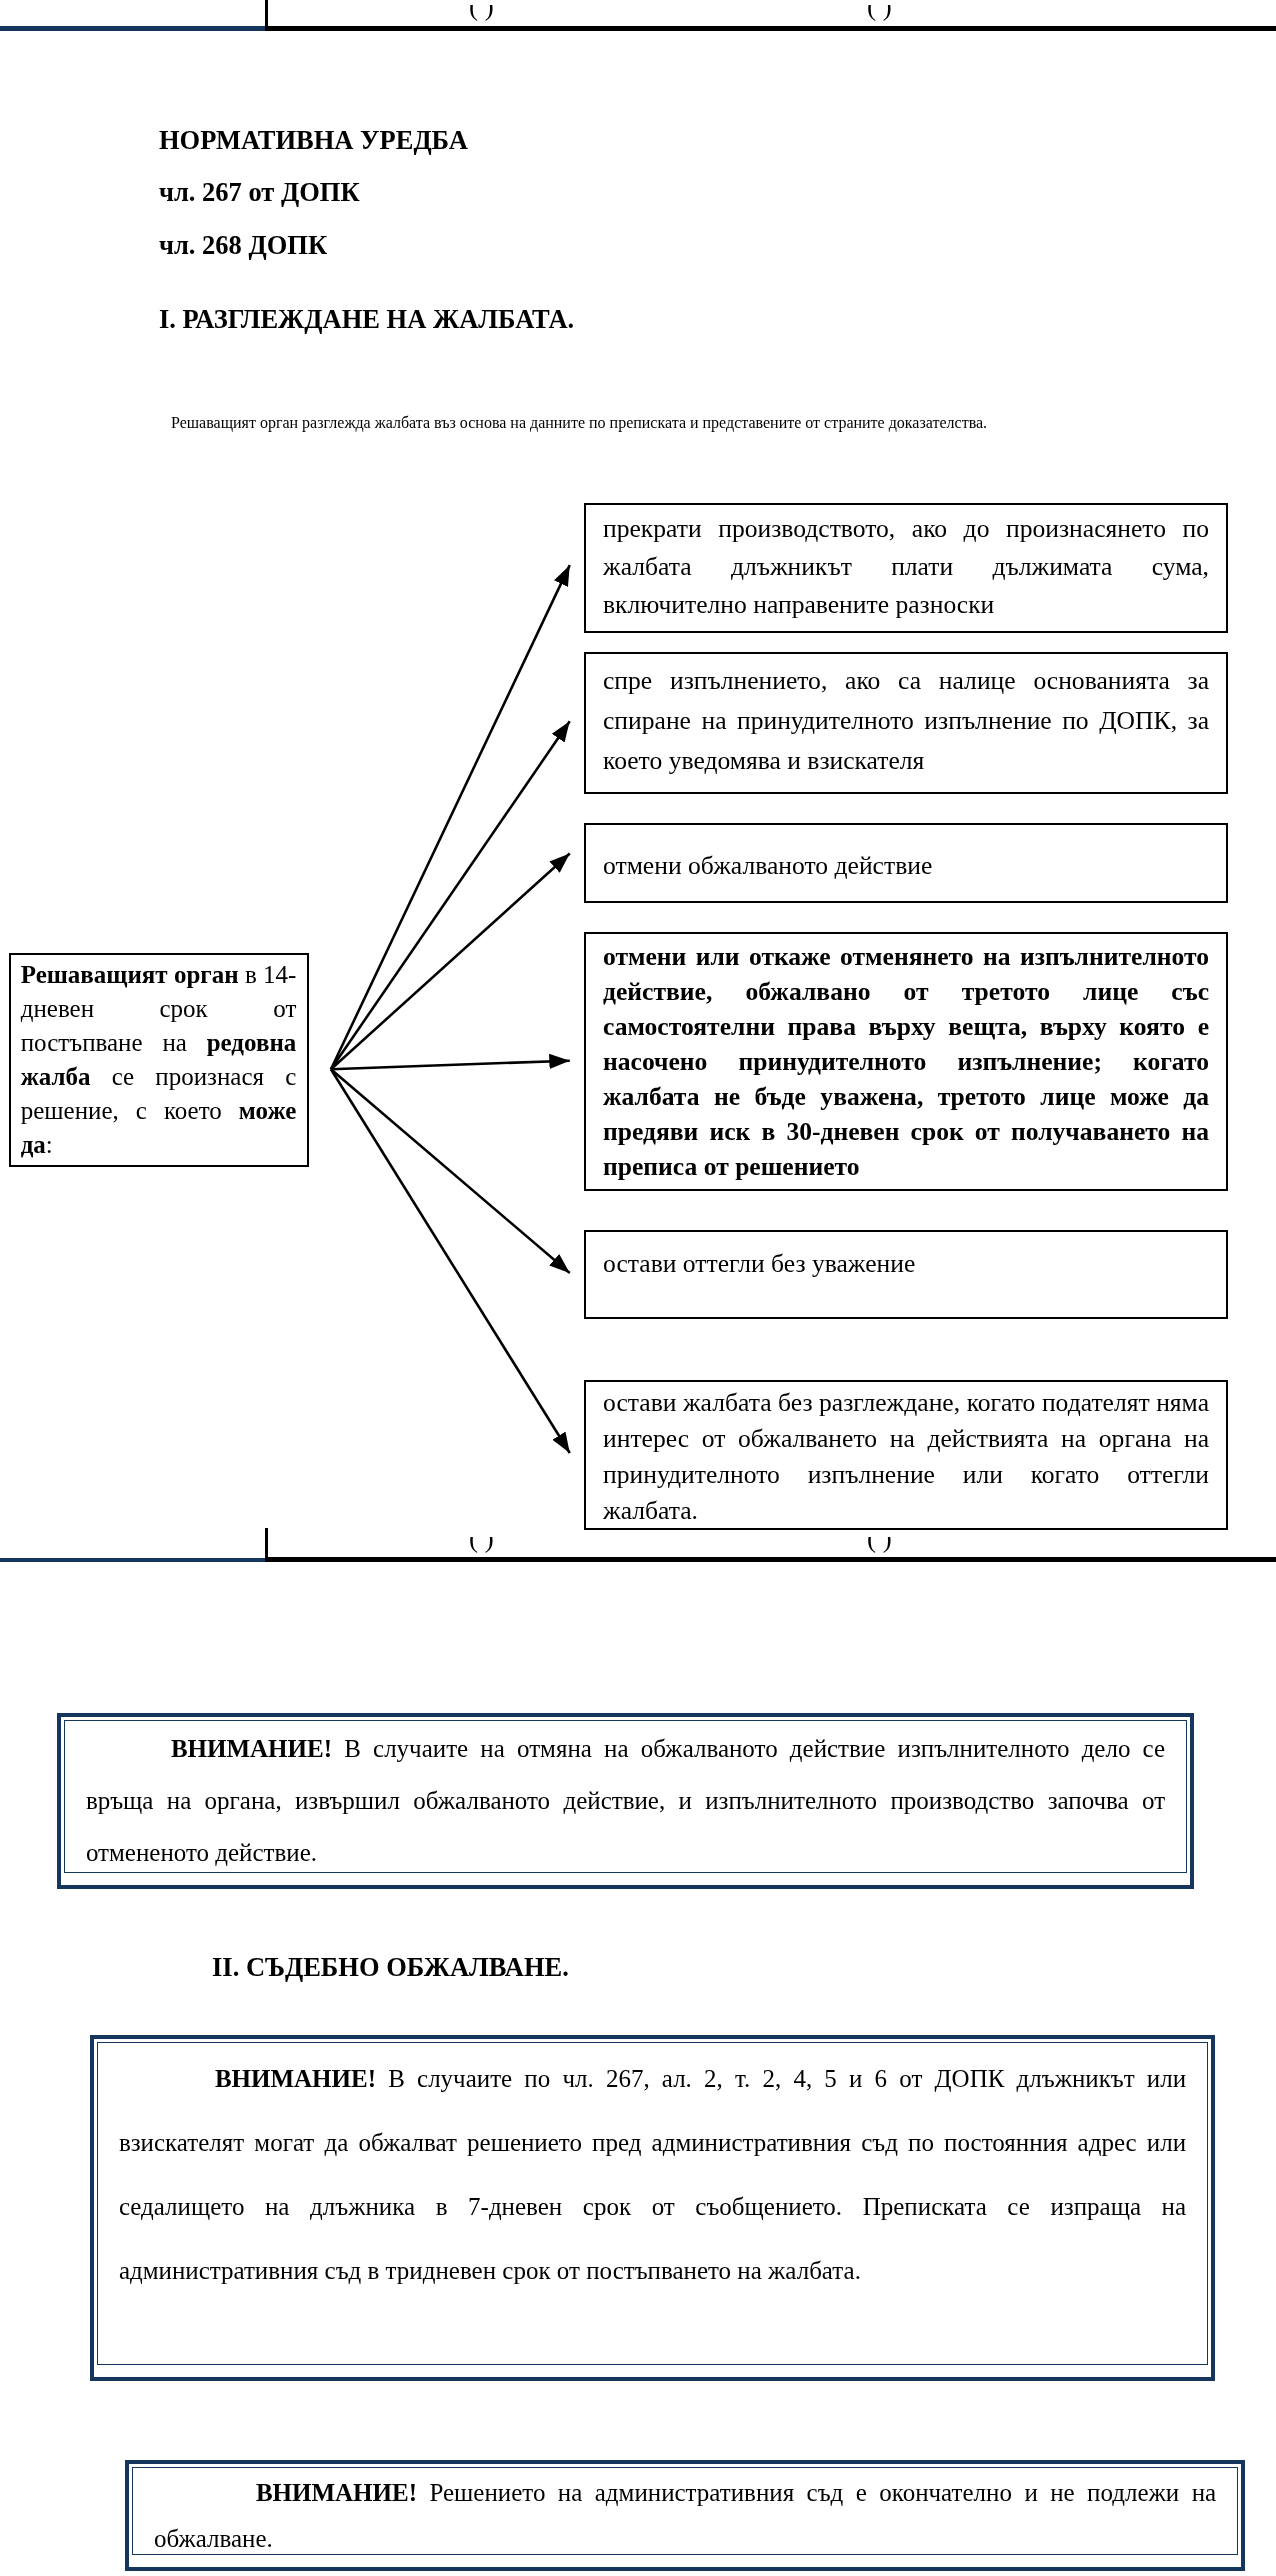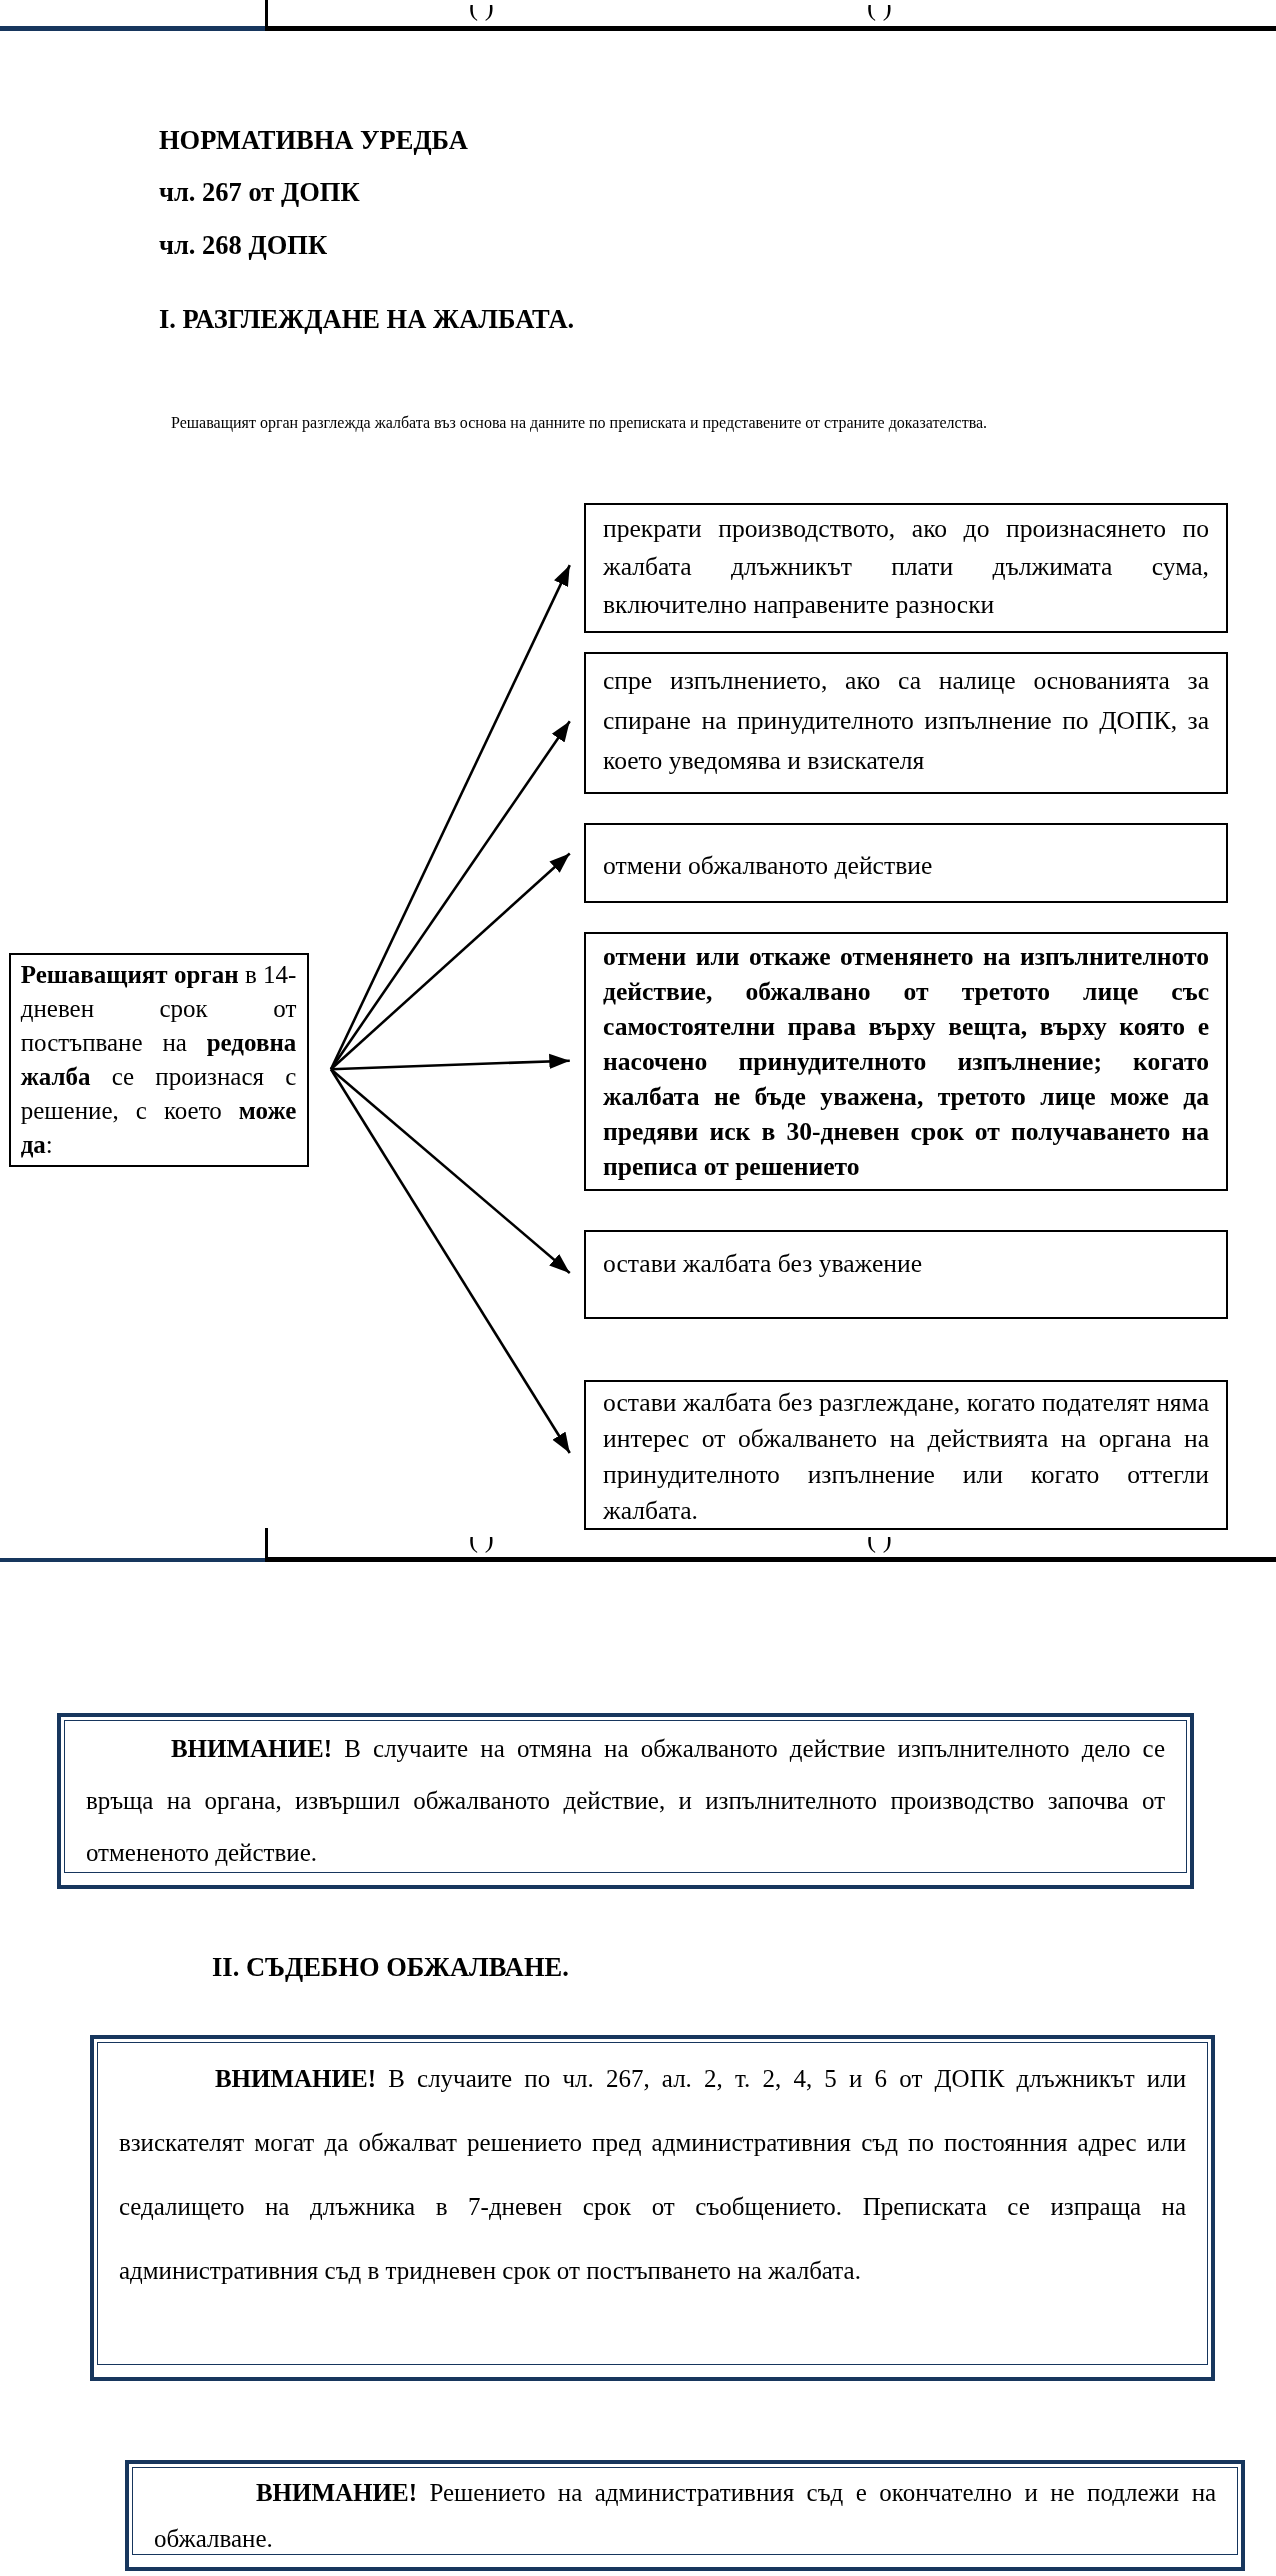--- a/index.html
+++ b/index.html
@@ -112,21 +112,21 @@
   </svg>
 
   <div class="srcbox">
     <b>Решаващият орган</b><span> в 14-дневен срок от постъпване на </span><b>редовна жалба</b><span> се произнася с решение, с което </span><b>може да</b><span>:</span>
   </div>
 
   <div class="outbox ob1">прекрати производството, ако до произнасянето по жалбата длъжникът плати дължимата сума, включително направените разноски</div>
   <div class="outbox ob2">спре изпълнението, ако са налице основанията за спиране на принудителното изпълнение по ДОПК, за което уведомява и взискателя</div>
   <div class="outbox ob3">отмени обжалваното действие</div>
   <div class="outbox ob4">отмени или откаже отменянето на изпълнителното действие, обжалвано от третото лице със самостоятелни права върху вещта, върху която е насочено принудителното изпълнение; когато жалбата не бъде уважена, третото лице може да предяви иск в 30-дневен срок от получаването на преписа от решението</div>
-  <div class="outbox ob5">остави жалбата без уважение</div>
+  <div class="outbox ob5">остави оттегли без уважение</div>
   <div class="outbox ob6">остави жалбата без разглеждане, когато подателят няма интерес от обжалването на действията на органа на принудителното изпълнение или когато оттегли жалбата.</div>
 
   <div class="vline vline-bottom"></div>
   <div class="frag frag-b1">
       <span>( )</span>
     </div>
   <div class="frag frag-b2">
       <span>( )</span>
     </div>
   <div class="pb-rule pb-rule-bottom">

